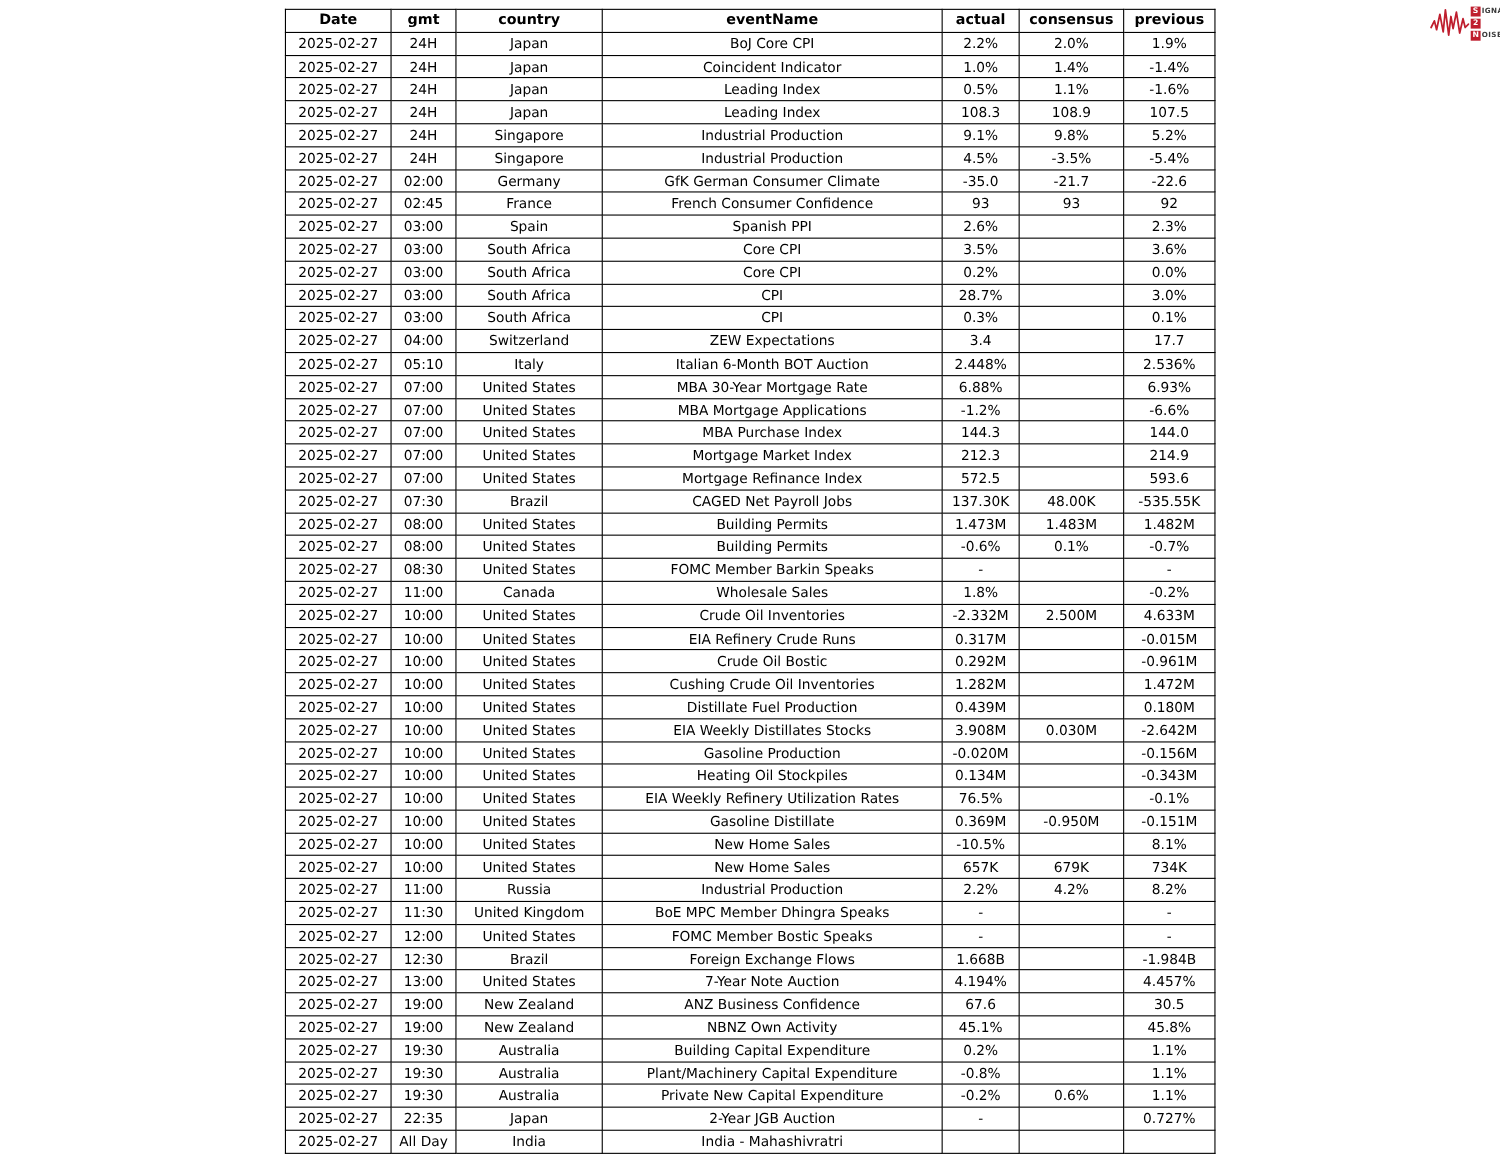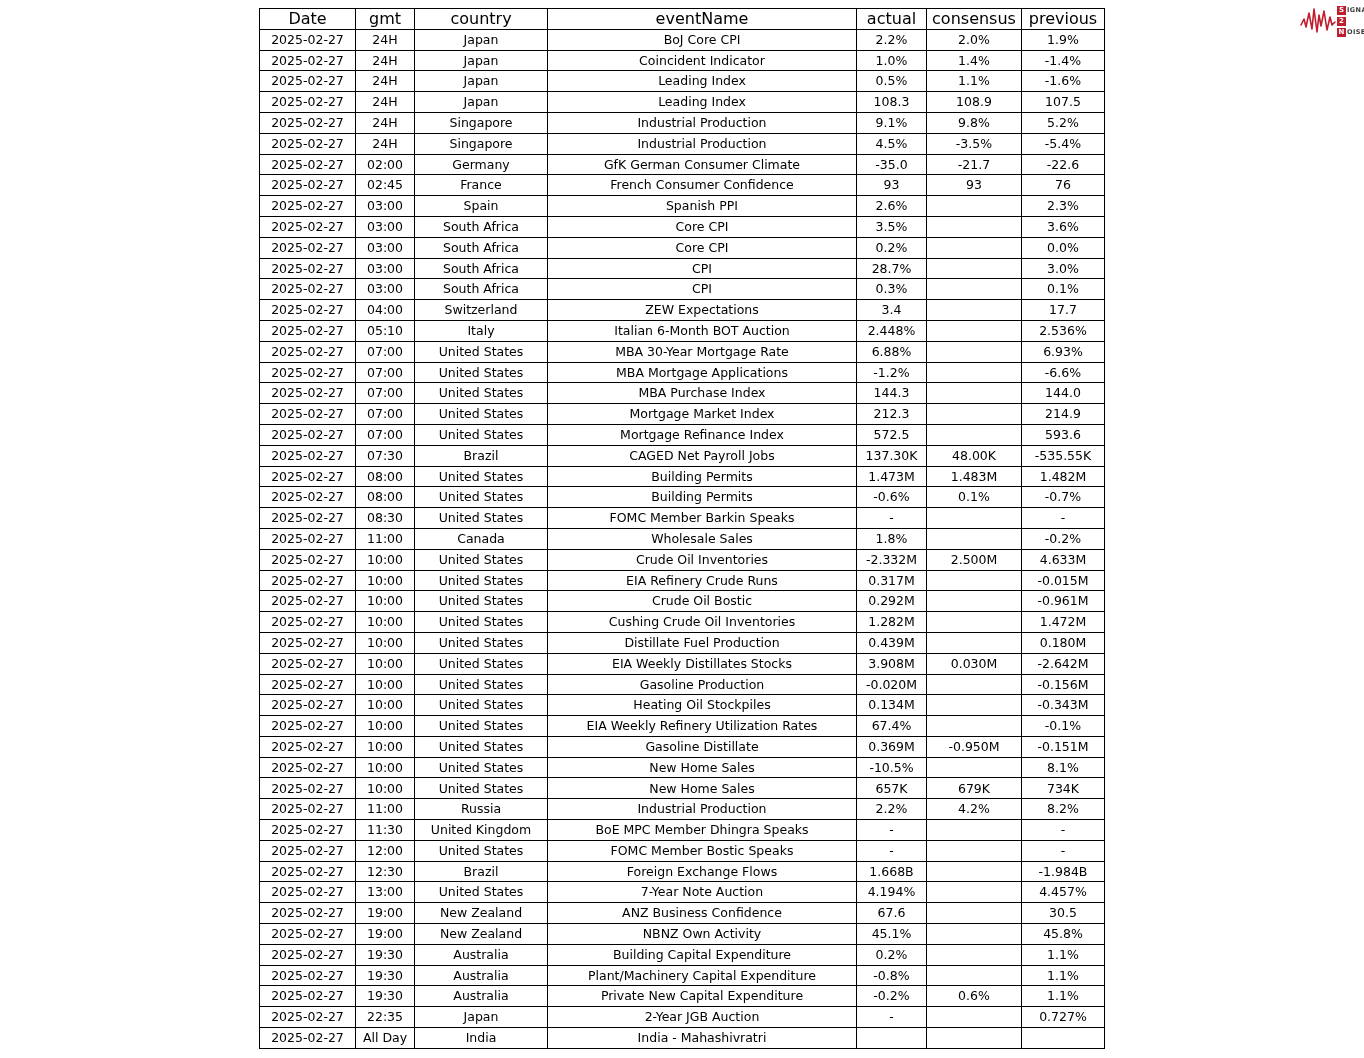--- a/index.html
+++ b/index.html
@@ -29,22 +29,22 @@
     vertical-align: middle;
     font-size: 12.5px;
     color: #000000;
     padding: 0 3px;
     height: 19.8px;
     line-height: 1.1;
     white-space: nowrap;
     overflow: hidden;
   }
   .calendar-table th {
-    font-weight: normal;
-    font-size: 16px;
+    font-weight: bold;
+    font-size: 13px;
   }
   
   .col-date      { width: 96px;  }
   .col-gmt       { width: 59px;  }
   .col-country   { width: 133px; }
   .col-event     { width: 309px; }
   .col-actual    { width: 70px;  }
   .col-consensus { width: 95px;  }
   .col-previous  { width: 83px;  }
 
@@ -177,21 +177,21 @@
         <td>-21.7</td>
         <td>-22.6</td>
       </tr>
       <tr>
         <td>2025-02-27</td>
         <td>02:45</td>
         <td>France</td>
         <td>French Consumer Confidence</td>
         <td>93</td>
         <td>93</td>
-        <td>76</td>
+        <td>92</td>
       </tr>
       <tr>
         <td>2025-02-27</td>
         <td>03:00</td>
         <td>Spain</td>
         <td>Spanish PPI</td>
         <td>2.6%</td>
         <td></td>
         <td>2.3%</td>
       </tr>
@@ -409,21 +409,21 @@
         <td>Heating Oil Stockpiles</td>
         <td>0.134M</td>
         <td></td>
         <td>-0.343M</td>
       </tr>
       <tr>
         <td>2025-02-27</td>
         <td>10:00</td>
         <td>United States</td>
         <td>EIA Weekly Refinery Utilization Rates</td>
-        <td>67.4%</td>
+        <td>76.5%</td>
         <td></td>
         <td>-0.1%</td>
       </tr>
       <tr>
         <td>2025-02-27</td>
         <td>10:00</td>
         <td>United States</td>
         <td>Gasoline Distillate</td>
         <td>0.369M</td>
         <td>-0.950M</td>

